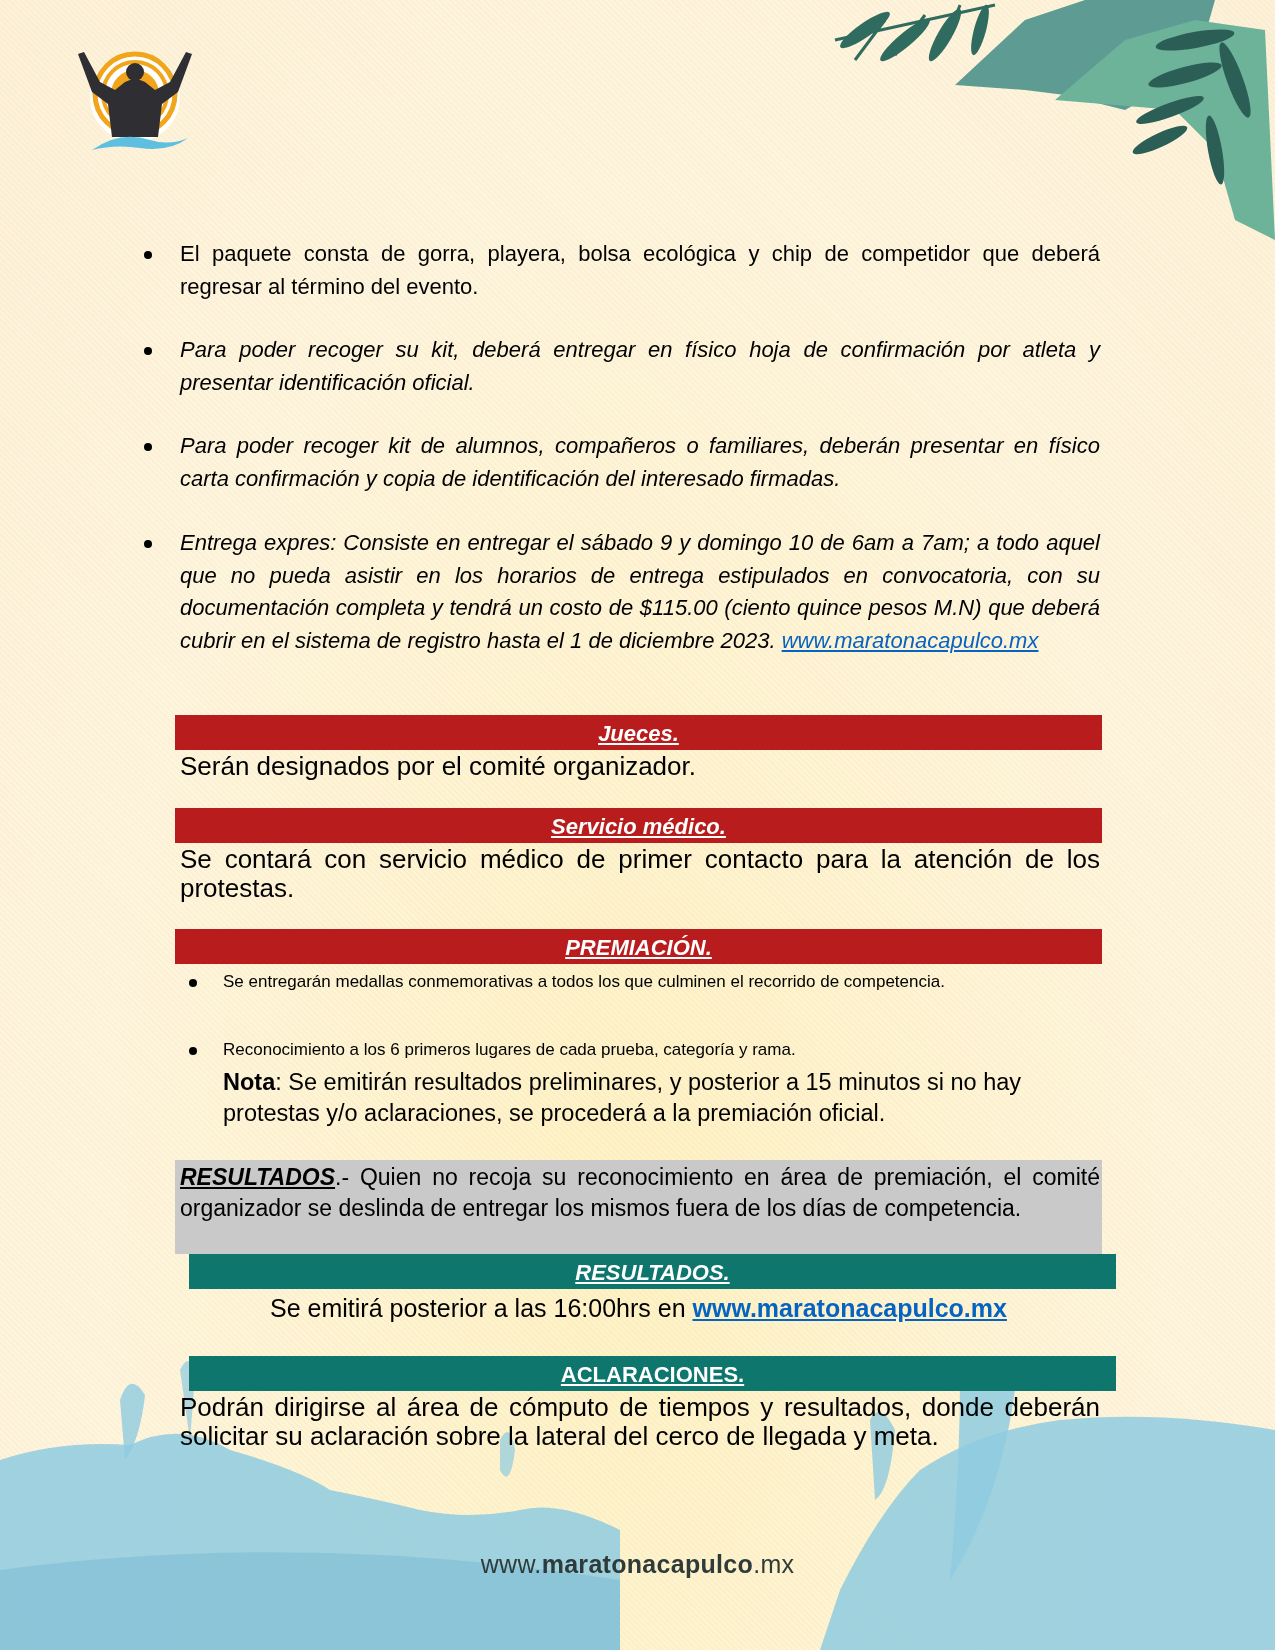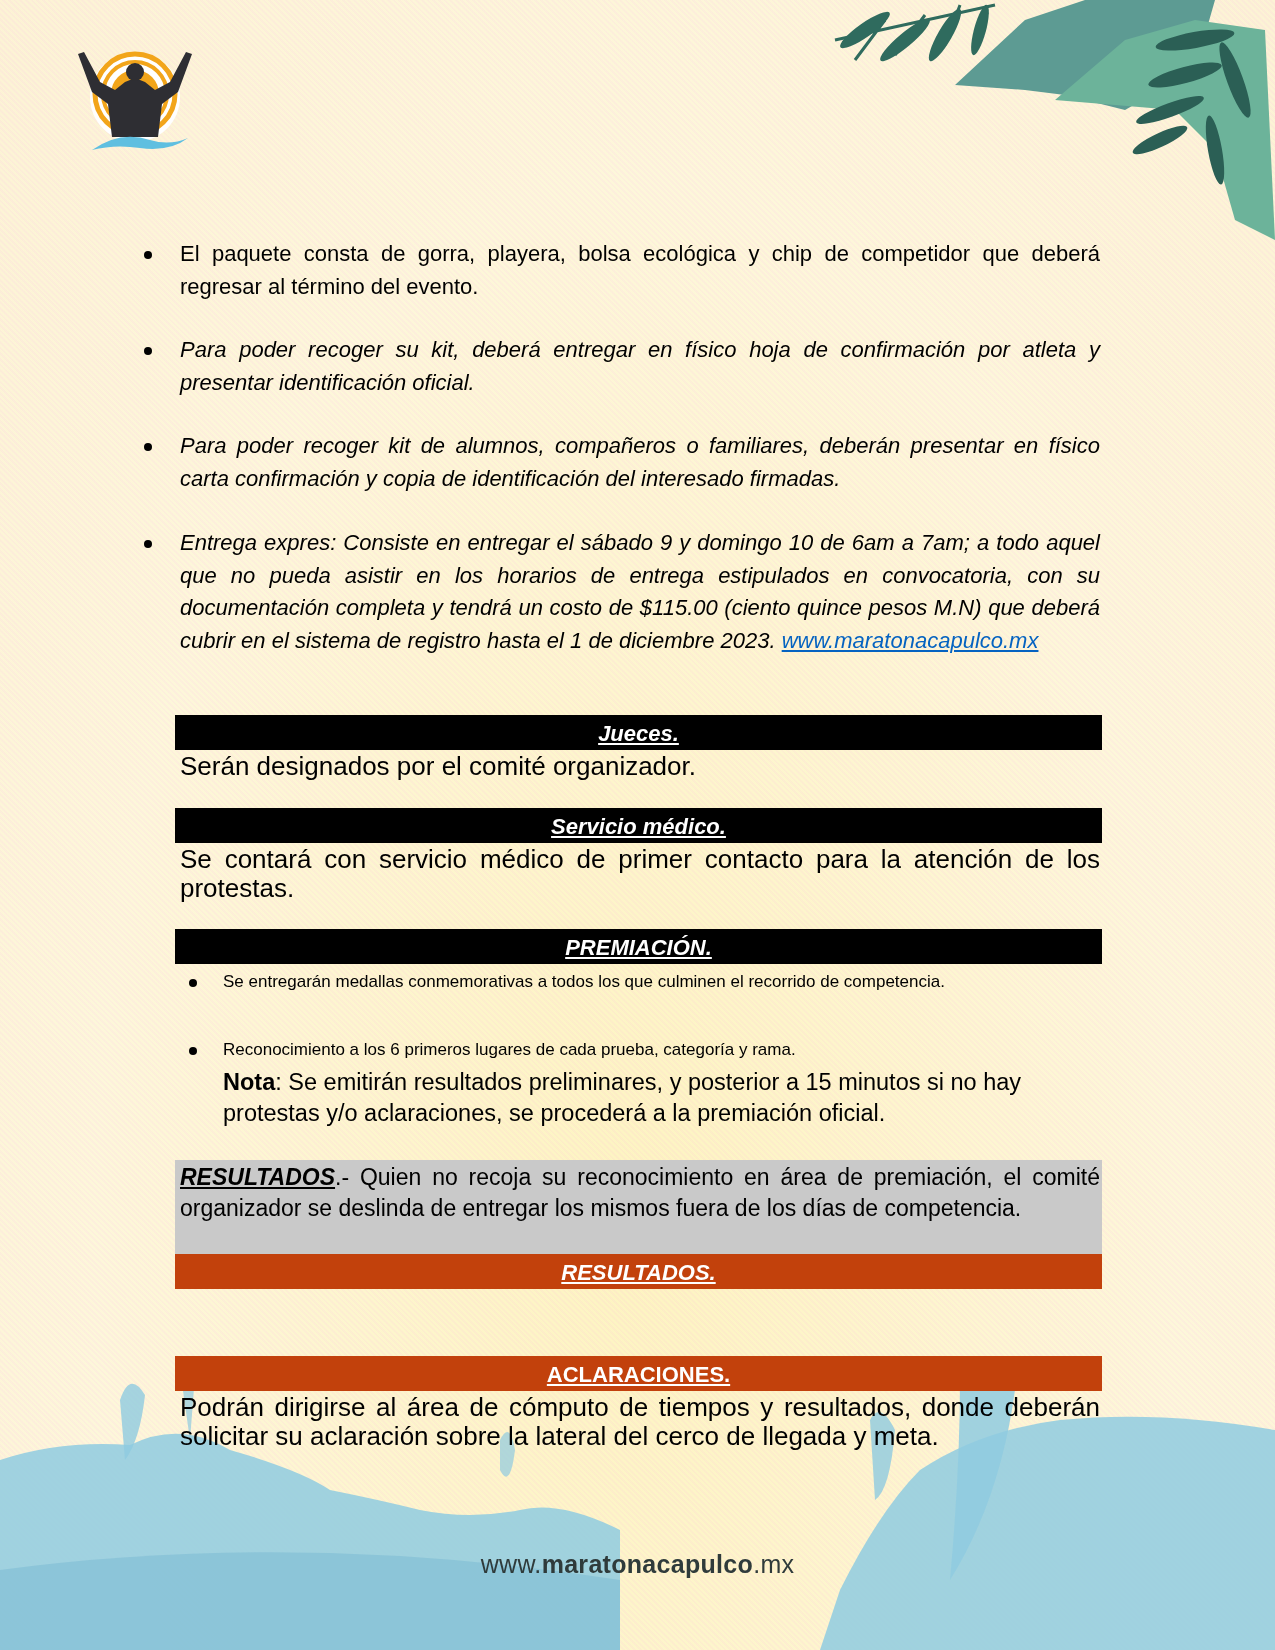--- a/index.html
+++ b/index.html
@@ -27,25 +27,25 @@
     font-size: 22px; line-height: 32.5px; text-align: justify;
   }
   .bullet-item .dot {
     position: absolute; left: -36px; top: 13px; width: 8px; height: 8px; border-radius: 50%; background: #000;
   }
   .italic { font-style: italic; }
   .link { color: #0563c1; text-decoration: underline; }
 
   .bar {
     position: absolute; left: 175px; width: 927px; height: 35px;
-    background: #000000; color: #fff; text-align: center;
+    background: #b91c1c; color: #fff; text-align: center;
     font-size: 22px; font-weight: bold; font-style: italic; line-height: 37px;
   }
   .bar span { text-decoration: underline; }
-  .bar.dark { background: #c2410c; }
+  .bar.dark { background: #0f766e; margin-left: 14px; }
   .bar.plain { font-style: normal; }
 
   .para {
     position: absolute; left: 180px; width: 920px; font-size: 26px; line-height: 29px; text-align: justify;
   }
 
   .prem-item {
     position: absolute; left: 223px; width: 880px; font-size: 17px; line-height: 32px;
   }
   .prem-item .dot {
@@ -166,20 +166,23 @@
   </div>
 
   <div class="important-box"></div>
   <div class="important-text">
     <b>RESULTADOS</b><span>.- Quien no recoja su reconocimiento en área de premiación, el comité organizador se deslinda de entregar los mismos fuera de los días de competencia.</span>
   </div>
 
   <div class="bar dark" style="top:1254px;">
     <span>RESULTADOS.</span>
   </div>
+  <div class="results-line">
+    <span>Se emitirá posterior a las 16:00hrs en </span><a class="link">www.maratonacapulco.mx</a>
+  </div>
 
   <div class="bar dark plain" style="top:1356px;">
     <span>ACLARACIONES.</span>
   </div>
   <div class="para" style="top:1393px;">Podrán dirigirse al área de cómputo de tiempos y resultados, donde deberán solicitar su aclaración sobre la lateral del cerco de llegada y meta.</div>
 
   <div class="footer">
     <span>www.</span><b>maratonacapulco</b><span>.mx</span>
   </div>
 </div>

